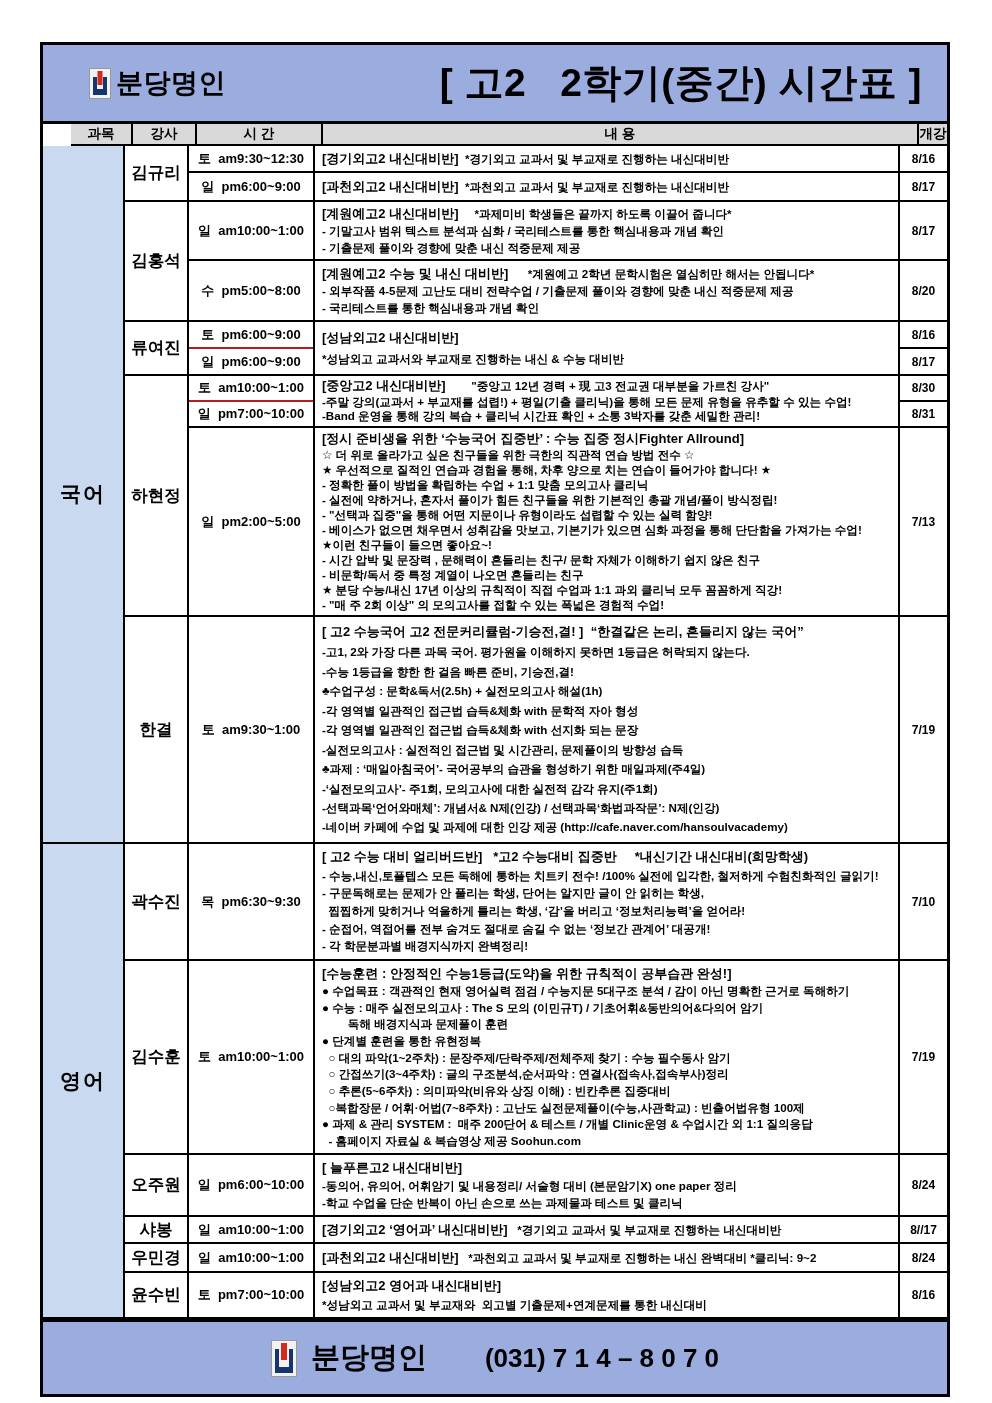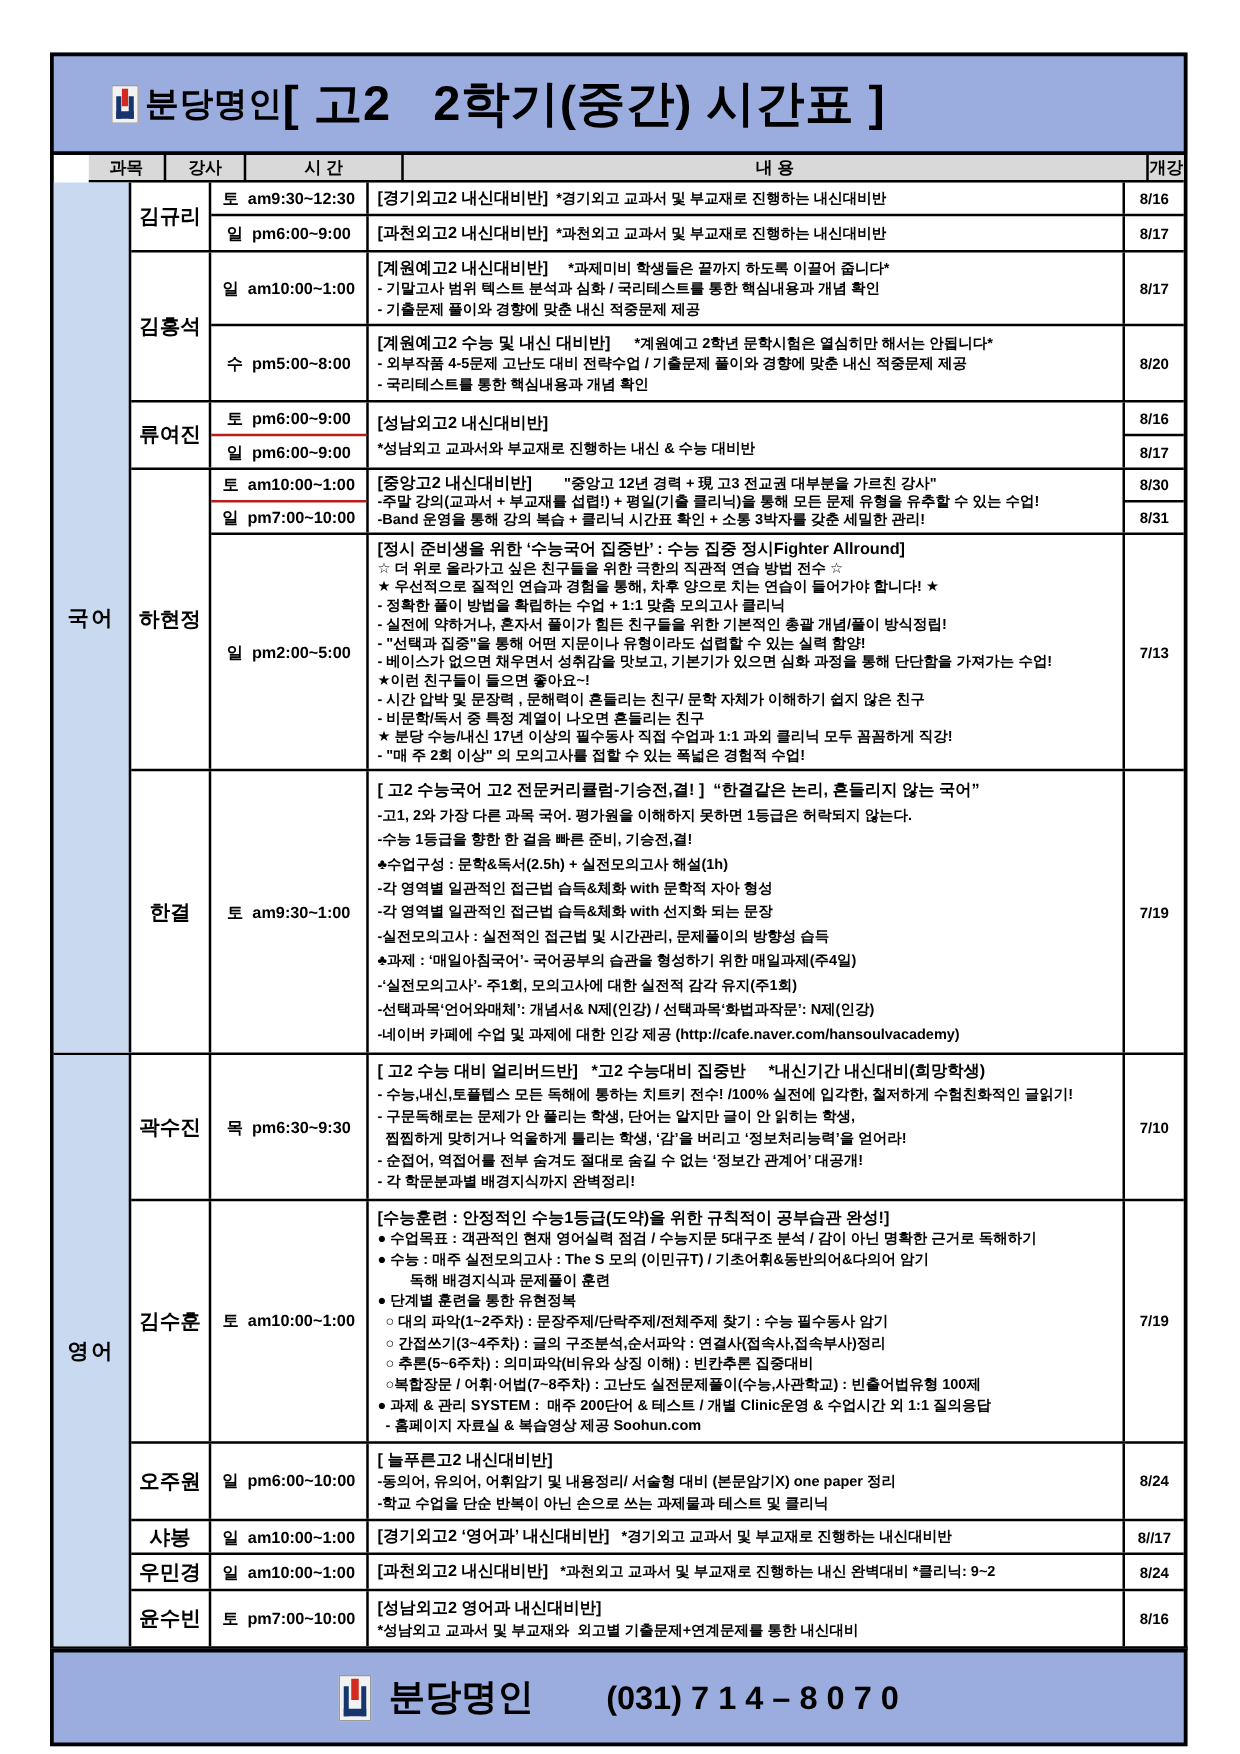--- a/index.html
+++ b/index.html
@@ -15,24 +15,24 @@
   
   .banner {
     display: flex; align-items: center;
     background: #9BACDF;
     border: 3px solid #000;
     height: 82px;
   }
   .brand-wrap { display: flex; align-items: center; gap: 5px; margin-left: 46px; }
   .brand { font-size: 27px; font-weight: bold; letter-spacing: 0.5px; }
   .banner-title {
-    flex: 1; text-align: left;
+    flex: 1; text-align: right;
     font-size: 39px; font-weight: bold;
     white-space: pre; letter-spacing: 0.5px;
-    padding-right: 14px;
+    padding-right: 25px;
   }
 
   
   .logo { position: relative; width: 22px; height: 31px; background: #f2f2f2; border: 1px solid #9a9a9a; flex: none; }
   .logo-u {
     position: absolute; left: 3px; right: 3px; top: 8px; bottom: 3px;
     border-left: 4px solid #16356e; border-right: 4px solid #16356e; border-bottom: 6px solid #16356e;
   }
   .logo-red { position: absolute; top: 2px; left: 50%; transform: translateX(-50%); width: 5px; height: 14px; background: #d22a1f; }
   .logo.big { width: 26px; height: 37px; }
@@ -51,23 +51,23 @@
     border-bottom: 2.5px solid #000; height: 22px; margin-left: 28px;
   }
   .head-row .hc {
     display: flex; align-items: center; justify-content: center;
     font-weight: bold; font-size: 13.5px; white-space: pre;
   }
 
   .section { display: flex; }
   .section:not(:last-child) { border-bottom: 2.5px solid #000; }
   .subject-cell {
-    width: 62px; border-right: 2.5px solid #000; background: #C9D9F0;
+    width: 82px; border-right: 2.5px solid #000; background: #C9D9F0;
     display: flex; align-items: center; justify-content: center;
-    font-size: 17px; font-weight: bold; letter-spacing: 2px;
+    font-size: 21px; font-weight: bold; letter-spacing: 2px;
   }
   .groups { flex: 1; display: flex; flex-direction: column; }
   .group { display: flex; }
   .group:not(:last-child) { border-bottom: 2.5px solid #000; }
   .teacher-cell {
     width: 64px; border-right: 2.5px solid #000;
     display: flex; align-items: center; justify-content: center;
     font-size: 16.5px; font-weight: bold; font-family: Liberation Mono, monospace;
   }
   .rows { flex: 1; display: flex; flex-direction: column; }
@@ -237,21 +237,21 @@
                     <div class="content-line"><span class="b">[정시 준비생을 위한 ‘수능국어 집중반’ : 수능 집중 정시Fighter Allround]</span></div>
                     <div class="content-line"><span class="t">☆ 더 위로 올라가고 싶은 친구들을 위한 극한의 직관적 연습 방법 전수 ☆</span></div>
                     <div class="content-line"><span class="t">★ 우선적으로 질적인 연습과 경험을 통해, 차후 양으로 치는 연습이 들어가야 합니다! ★</span></div>
                     <div class="content-line"><span class="t">- 정확한 풀이 방법을 확립하는 수업 + 1:1 맞춤 모의고사 클리닉</span></div>
                     <div class="content-line"><span class="t">- 실전에 약하거나, 혼자서 풀이가 힘든 친구들을 위한 기본적인 총괄 개념/풀이 방식정립!</span></div>
                     <div class="content-line"><span class="t">- "선택과 집중"을 통해 어떤 지문이나 유형이라도 섭렵할 수 있는 실력 함양!</span></div>
                     <div class="content-line"><span class="t">- 베이스가 없으면 채우면서 성취감을 맛보고, 기본기가 있으면 심화 과정을 통해 단단함을 가져가는 수업!</span></div>
                     <div class="content-line"><span class="t">★이런 친구들이 들으면 좋아요~!</span></div>
                     <div class="content-line"><span class="t">- 시간 압박 및 문장력 , 문해력이 흔들리는 친구/ 문학 자체가 이해하기 쉽지 않은 친구</span></div>
                     <div class="content-line"><span class="t">- 비문학/독서 중 특정 계열이 나오면 흔들리는 친구</span></div>
-                    <div class="content-line"><span class="t">★ 분당 수능/내신 17년 이상의 필수동사 직접 수업과 1:1 과외 클리닉 모두 꼼꼼하게 직강!</span></div>
+                    <div class="content-line"><span class="t">★ 분당 수능/내신 17년 이상의 규칙적이 직접 수업과 1:1 과외 클리닉 모두 꼼꼼하게 직강!</span></div>
                     <div class="content-line"><span class="t">- "매 주 2회 이상" 의 모의고사를 접할 수 있는 폭넓은 경험적 수업!</span></div>
                   </div>
                   <div class="start-col">
                     <div class="subcell">7/13</div>
                   </div>
                 </div>
               </div>
             </div>
             <div class="group">
               <div class="teacher-cell">한결</div>

